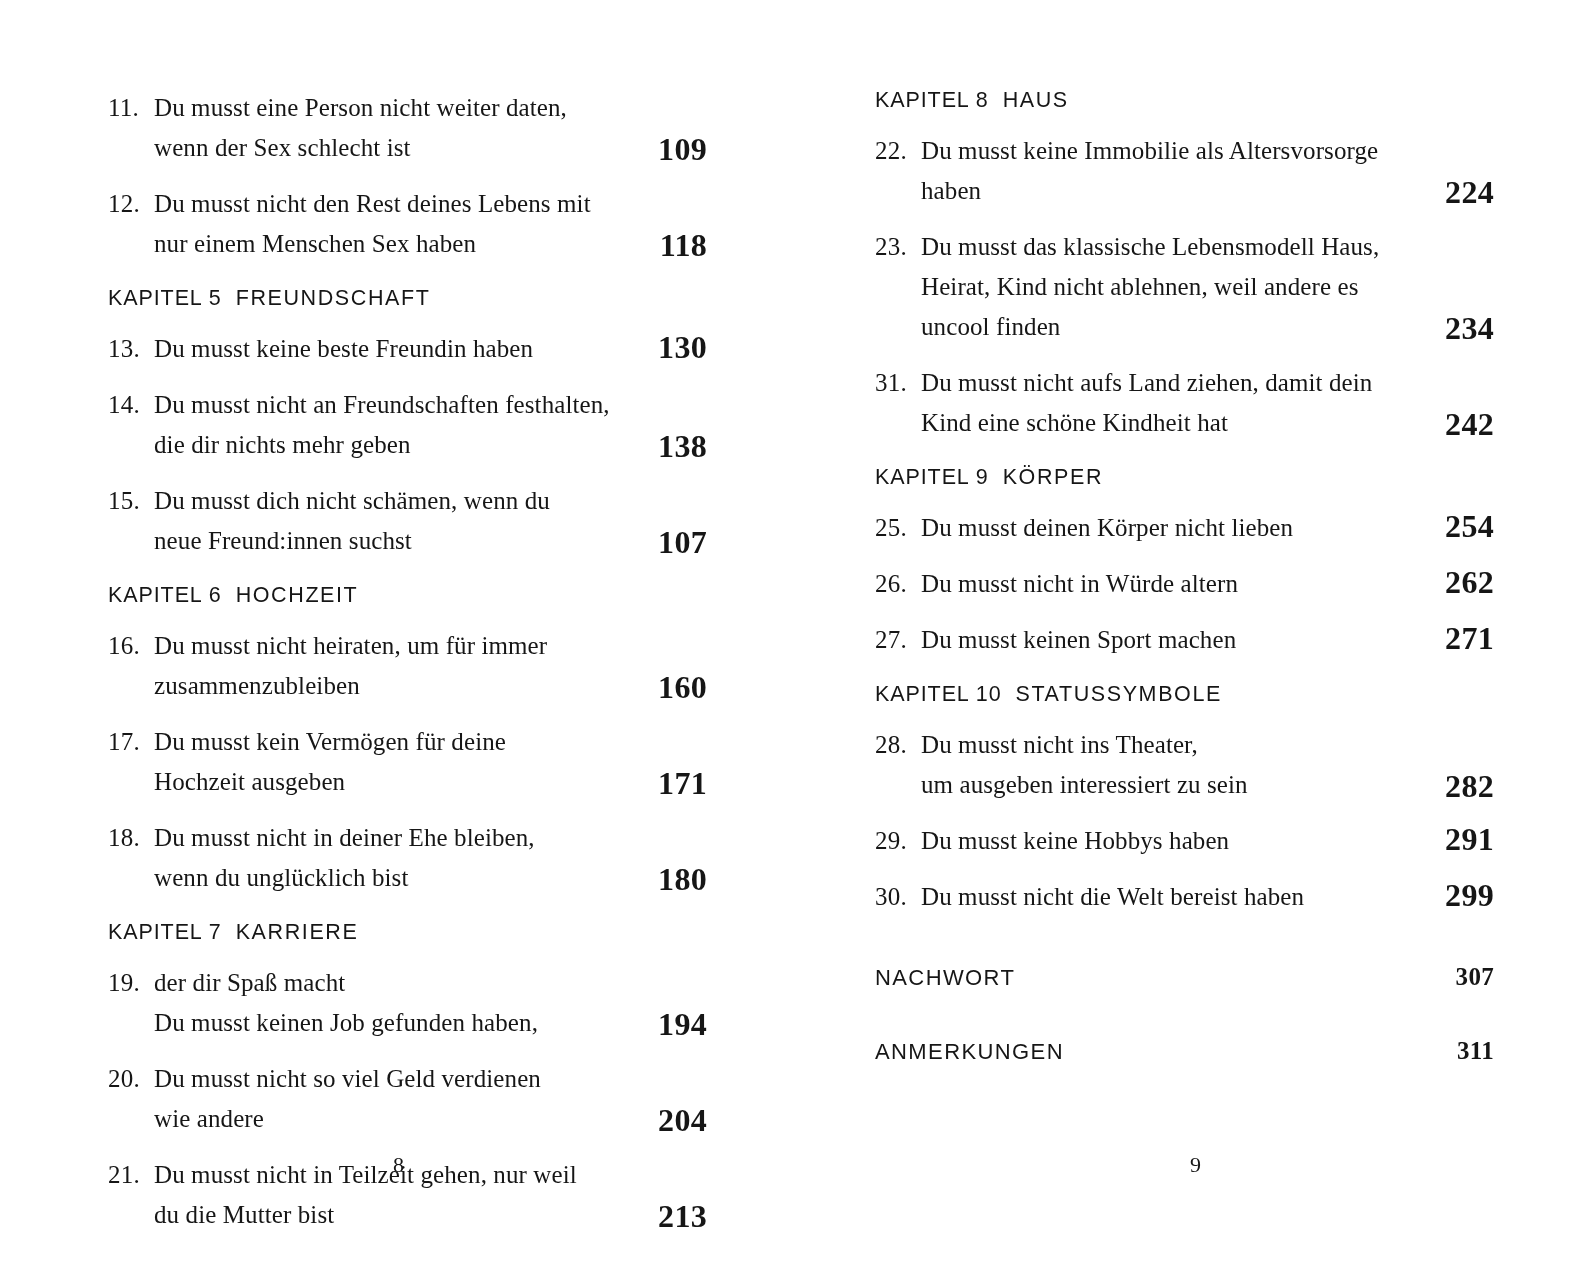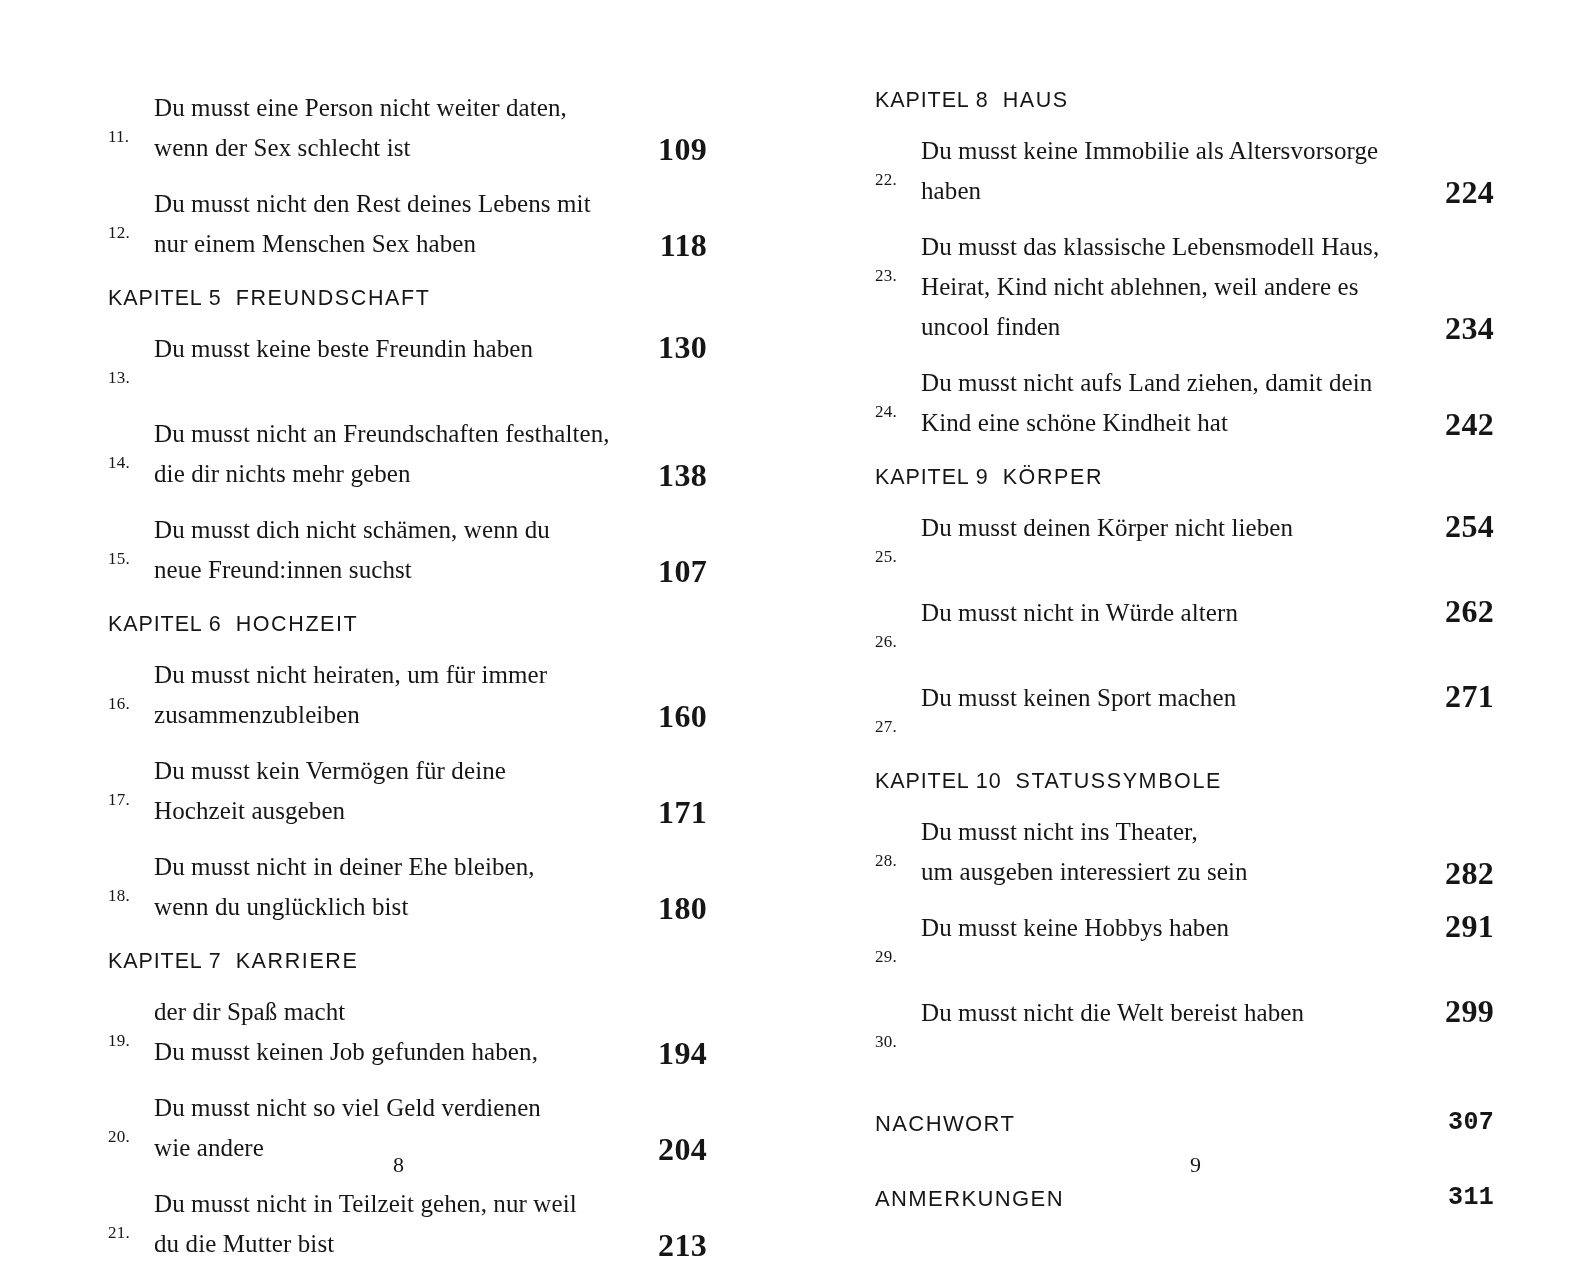--- a/index.html
+++ b/index.html
@@ -39,26 +39,25 @@
   }
   
   .entry {
     display: flex;
     align-items: flex-start;
     margin-bottom: 16px;
   }
   .entry .num {
     flex: 0 0 auto;
     font-family: "Liberation Serif", serif;
-    font-size: 17px;
+    font-size: 25px;
     line-height: 40px;
     width: 46px;
     text-align: left;
     letter-spacing: 0.2px;
-    margin-top: 29px;
   }
   .entry .title {
     flex: 1 1 auto;
     font-family: "Liberation Serif", serif;
     font-size: 25px;
     line-height: 40px;
     letter-spacing: 0.1px;
   }
   .entry .title .ln {
     display: block;
@@ -103,21 +102,21 @@
     letter-spacing: 1.4px;
     margin-top: 46px;
   }
   .backmatter .bm-label {
     flex: 1 1 auto;
   }
   .backmatter .bm-page {
     flex: 0 0 auto;
     width: 58px;
     text-align: right;
-    font-family: Liberation Mono, monospace;
+    font-family: Liberation Serif, serif;
     font-size: 25px;
     font-weight: bold;
     letter-spacing: 0.3px;
   }
 
   .folio {
     position: absolute;
     bottom: 92px;
     width: 100%;
     left: 0;
@@ -257,21 +256,21 @@
         <div class="entry three">
           <div class="num">23.</div>
           <div class="title">
             <span class="ln">Du musst das klassische Lebensmodell Haus,</span>
             <span class="ln">Heirat, Kind nicht ablehnen, weil andere es</span>
             <span class="ln">uncool finden</span>
           </div>
           <div class="pagenum">234</div>
         </div>
         <div class="entry two">
-          <div class="num">24.</div>
+          <div class="num">31.</div>
           <div class="title">
             <span class="ln">Du musst nicht aufs Land ziehen, damit dein</span>
             <span class="ln">Kind eine schöne Kindheit hat</span>
           </div>
           <div class="pagenum">242</div>
         </div>
         <div class="chapter">
           <span class="kap">KAPITEL 9</span>
           <span class="cname">KÖRPER</span>
         </div>

